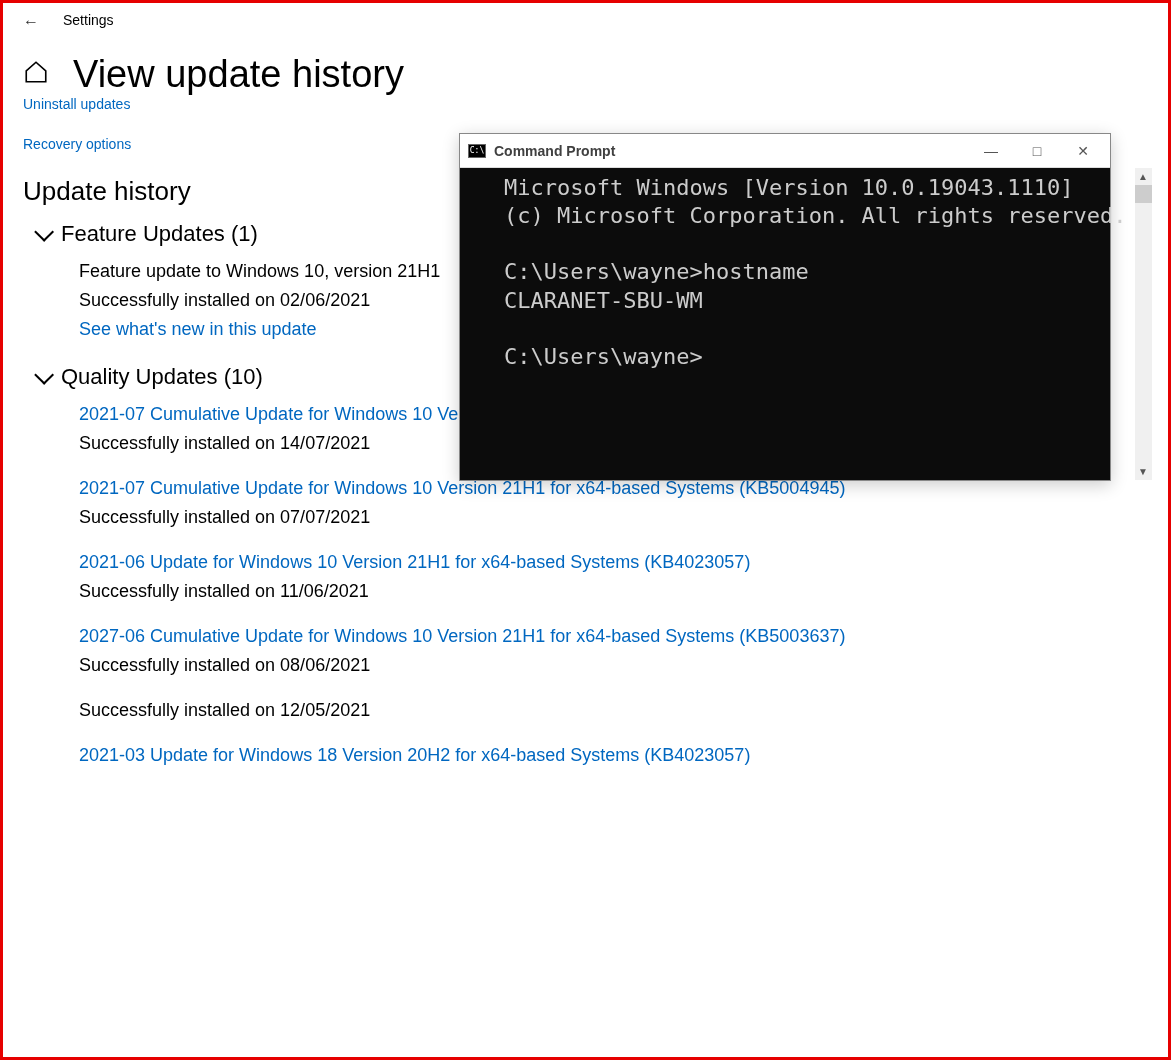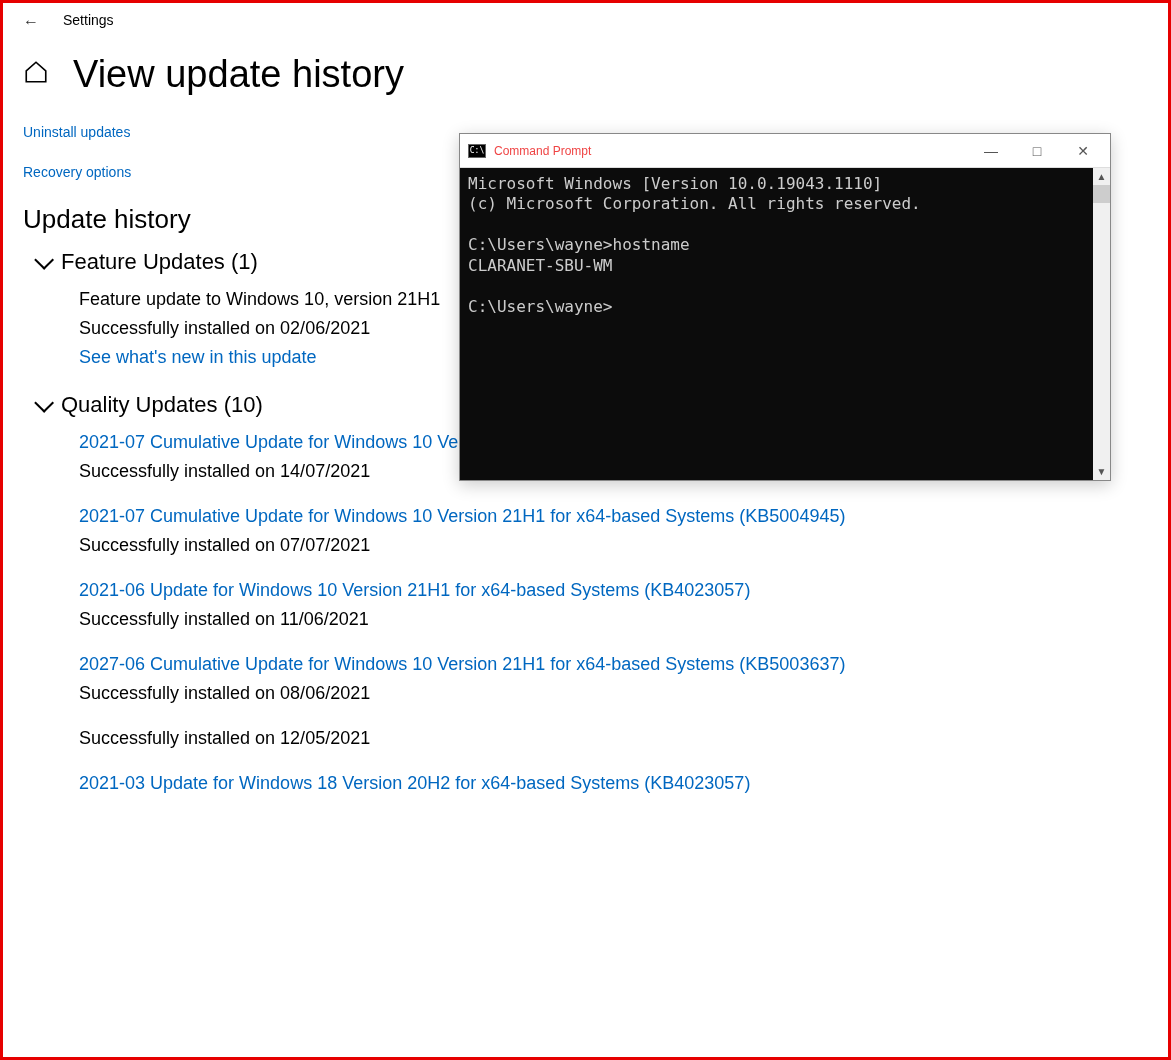--- a/index.html
+++ b/index.html
@@ -23,21 +23,20 @@
     }
     .back-arrow {
       font-size: 16px;
       color: #333;
       cursor: pointer;
     }
     .page-header {
       display: flex;
       align-items: center;
       gap: 24px;
-      margin-bottom: 28px;
     }
     .home-icon {
       font-size: 24px;
     }
     .page-title {
       font-size: 38px;
       font-weight: 400;
     }
     .link {
       color: #0067c0;
@@ -125,23 +124,24 @@
       border: 1px solid #666;
       margin-right: 8px;
       display: flex;
       align-items: center;
       justify-content: center;
       font-size: 8px;
       color: #fff;
       font-family: monospace;
     }
     .cmd-title {
-      font-size: 12px;
-      color: #ef4444;
-      flex: 1;
+      font-size: 14px;
+      color: #404040;
+      flex: 1;
+      font-weight: bold;
     }
     .cmd-controls {
       display: flex;
       gap: 0;
     }
     .cmd-ctrl {
       width: 46px;
       height: 30px;
       display: flex;
       align-items: center;
@@ -152,24 +152,25 @@
     }
     .cmd-body-wrap {
       flex: 1;
       display: flex;
       background: #0c0c0c;
     }
     .cmd-body {
       flex: 1;
       padding: 6px 8px;
       font-family: Consolas, monospace;
-      font-size: 16px;
+      font-size: 22px;
       color: #ccc;
       white-space: pre;
       line-height: 1.28;
+      margin-left: 36px;
     }
     .cmd-scroll {
       width: 17px;
       background: #f0f0f0;
       display: flex;
       flex-direction: column;
       justify-content: space-between;
       align-items: center;
     }
     .cmd-scroll-arrow {

